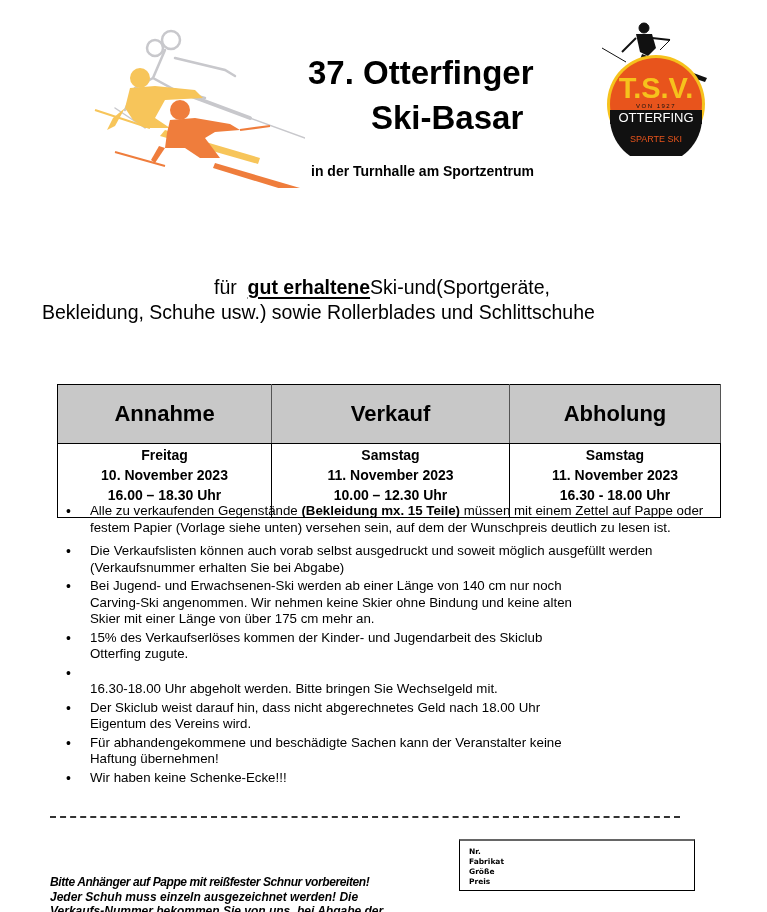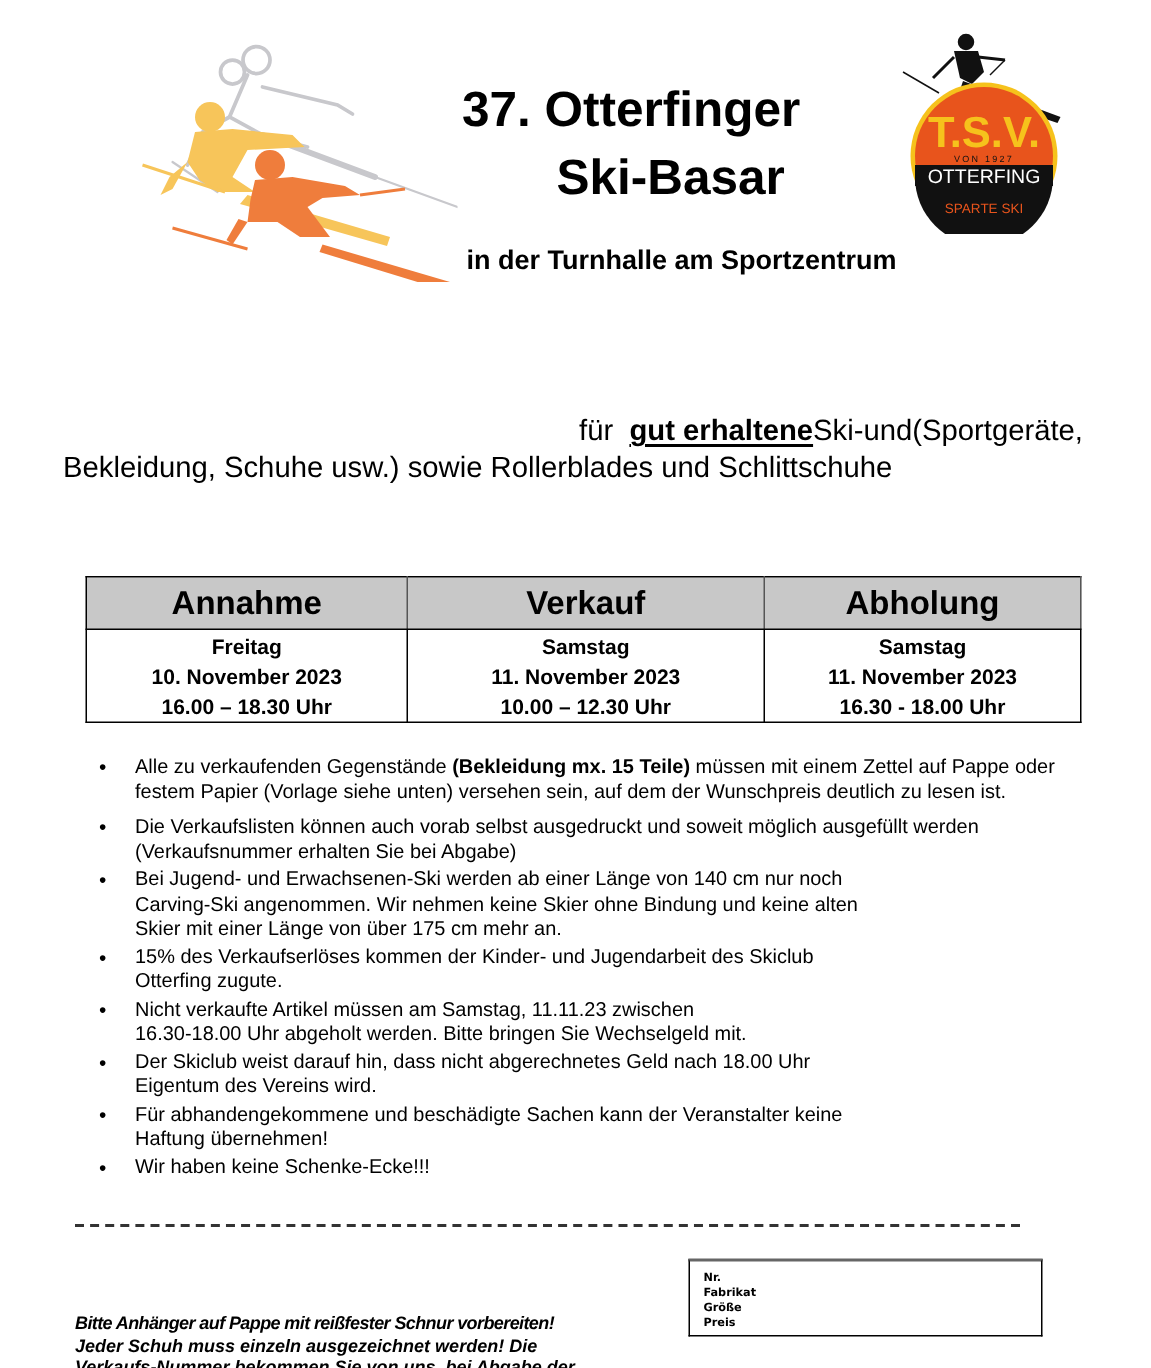--- a/index.html
+++ b/index.html
@@ -7,33 +7,33 @@
            font-family: "Liberation Sans", sans-serif; color: #000; }
     .abs { position: absolute; }
 
     
     #skiers { left: 55px; top: 18px; width: 250px; height: 170px; }
 
     
     .title { font-weight: bold; font-size: 33px; line-height: 40px; white-space: nowrap; }
     #title1 { left: 308px; top: 53px; }
     #title2 { left: 371px; top: 98px; text-align: center; }
-    #subtitle { left: 311px; top: 163px; font-weight: bold; font-size: 18px; white-space: nowrap; }
+    #subtitle { left: 311px; top: 163px; font-weight: bold; font-size: 14px; white-space: nowrap; }
 
     
     #logo { left: 592px; top: 18px; width: 122px; height: 138px; }
 
     
     #intro { left: 42px; top: 275px; width: 680px; font-size: 19.5px; line-height: 25px; }
-    #intro .line1 { display: flex; justify-content: flex-end; white-space: nowrap; }
+    #intro .line1 { display: flex; justify-content: center; white-space: nowrap; }
     #intro .hl { font-weight: bold; text-decoration: underline; text-decoration-thickness: 2px; text-underline-offset: 3px; }
 
     
     #schedule { left: 57px; top: 384px; border-collapse: collapse; }
-    #schedule th, #schedule td { border: 1.5px solid #000; padding: 0; text-align: center; }
+    #schedule th, #schedule td { border: 1.5px solid #000; padding: 12px; text-align: center; }
     #schedule th { background: #c8c8c8; font-size: 22px; font-weight: bold; height: 34px; border-right-color: #555; }
     #schedule td { font-size: 14px; font-weight: bold; line-height: 20px; height: 60px; vertical-align: top; padding-top: 1px; }
     #schedule col.c1 { width: 214px; }
     #schedule col.c2 { width: 238px; }
     #schedule col.c3 { width: 211px; }
 
     
     #rules { left: 60px; top: 503px; width: 670px; margin: 0; padding: 0; list-style: none; font-size: 13.3px; line-height: 16.5px; }
     #rules li { position: relative; padding-left: 30px; margin-bottom: 2px; }
     #rules li.gap { margin-bottom: 7px; }
@@ -155,21 +155,21 @@
       </td>
     </tr>
   </tbody>
 </table>
 
 <ul id="rules" class="abs">
   <li class="gap"><span>Alle zu verkaufenden Gegenstände </span><b>(Bekleidung mx. 15 Teile)</b><span> müssen mit einem Zettel auf Pappe oder festem Papier  (Vorlage siehe unten) versehen sein, auf dem der Wunschpreis deutlich zu lesen ist.</span></li>
   <li>Die Verkaufslisten können auch vorab selbst ausgedruckt und soweit möglich ausgefüllt werden (Verkaufsnummer erhalten Sie bei Abgabe)</li>
   <li><span>Bei Jugend- und Erwachsenen-Ski werden ab einer Länge von 140 cm nur noch</span><br><span>Carving-Ski angenommen. Wir nehmen keine Skier ohne Bindung und keine alten</span><br><span>Skier mit einer Länge von über 175 cm mehr an.</span></li>
   <li><span>15% des Verkaufserlöses kommen der Kinder- und Jugendarbeit des Skiclub</span><br><span>Otterfing zugute.</span></li>
-  <li><span>Nicht verkaufte Artikel müssen am Samstag, 11.11.23 zwischen</span><br><span>16.30-18.00 Uhr abgeholt werden. Bitte bringen Sie Wechselgeld mit.</span></li>
+  <li><br><span>16.30-18.00 Uhr abgeholt werden. Bitte bringen Sie Wechselgeld mit.</span></li>
   <li><span>Der Skiclub weist darauf hin, dass nicht abgerechnetes Geld nach 18.00 Uhr</span><br><span>Eigentum des Vereins wird.</span></li>
   <li><span>Für abhandengekommene und beschädigte Sachen kann der Veranstalter keine</span><br><span>Haftung übernehmen!</span></li>
   <li>Wir haben keine Schenke-Ecke!!!</li>
 </ul>
 
 <div id="separator" class="abs"></div>
 
 <div id="note" class="abs">
   <div style="letter-spacing:-0.4px;">Bitte Anhänger auf Pappe mit reißfester Schnur vorbereiten!</div>
   <div>Jeder Schuh muss einzeln ausgezeichnet werden! Die</div>

